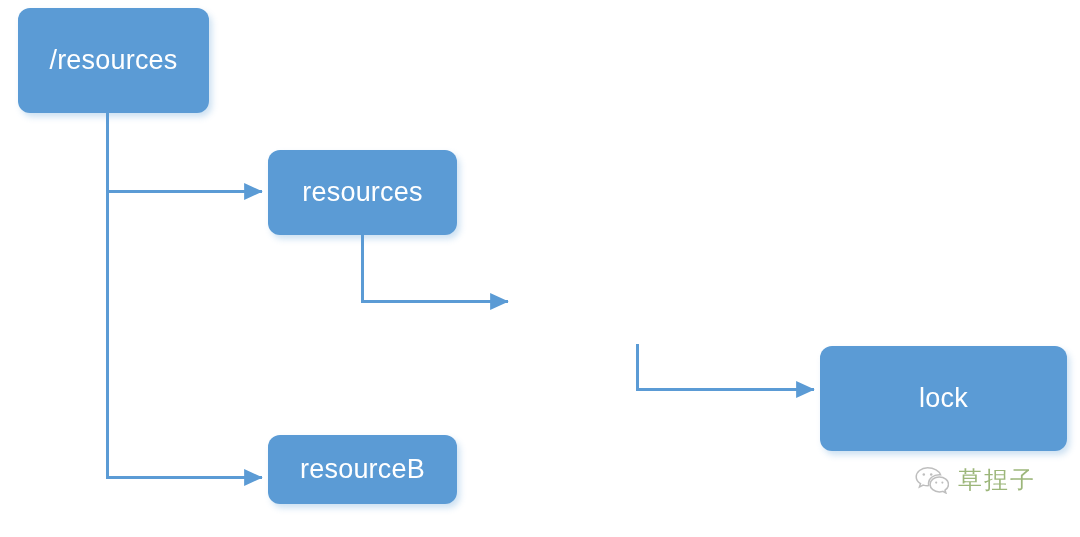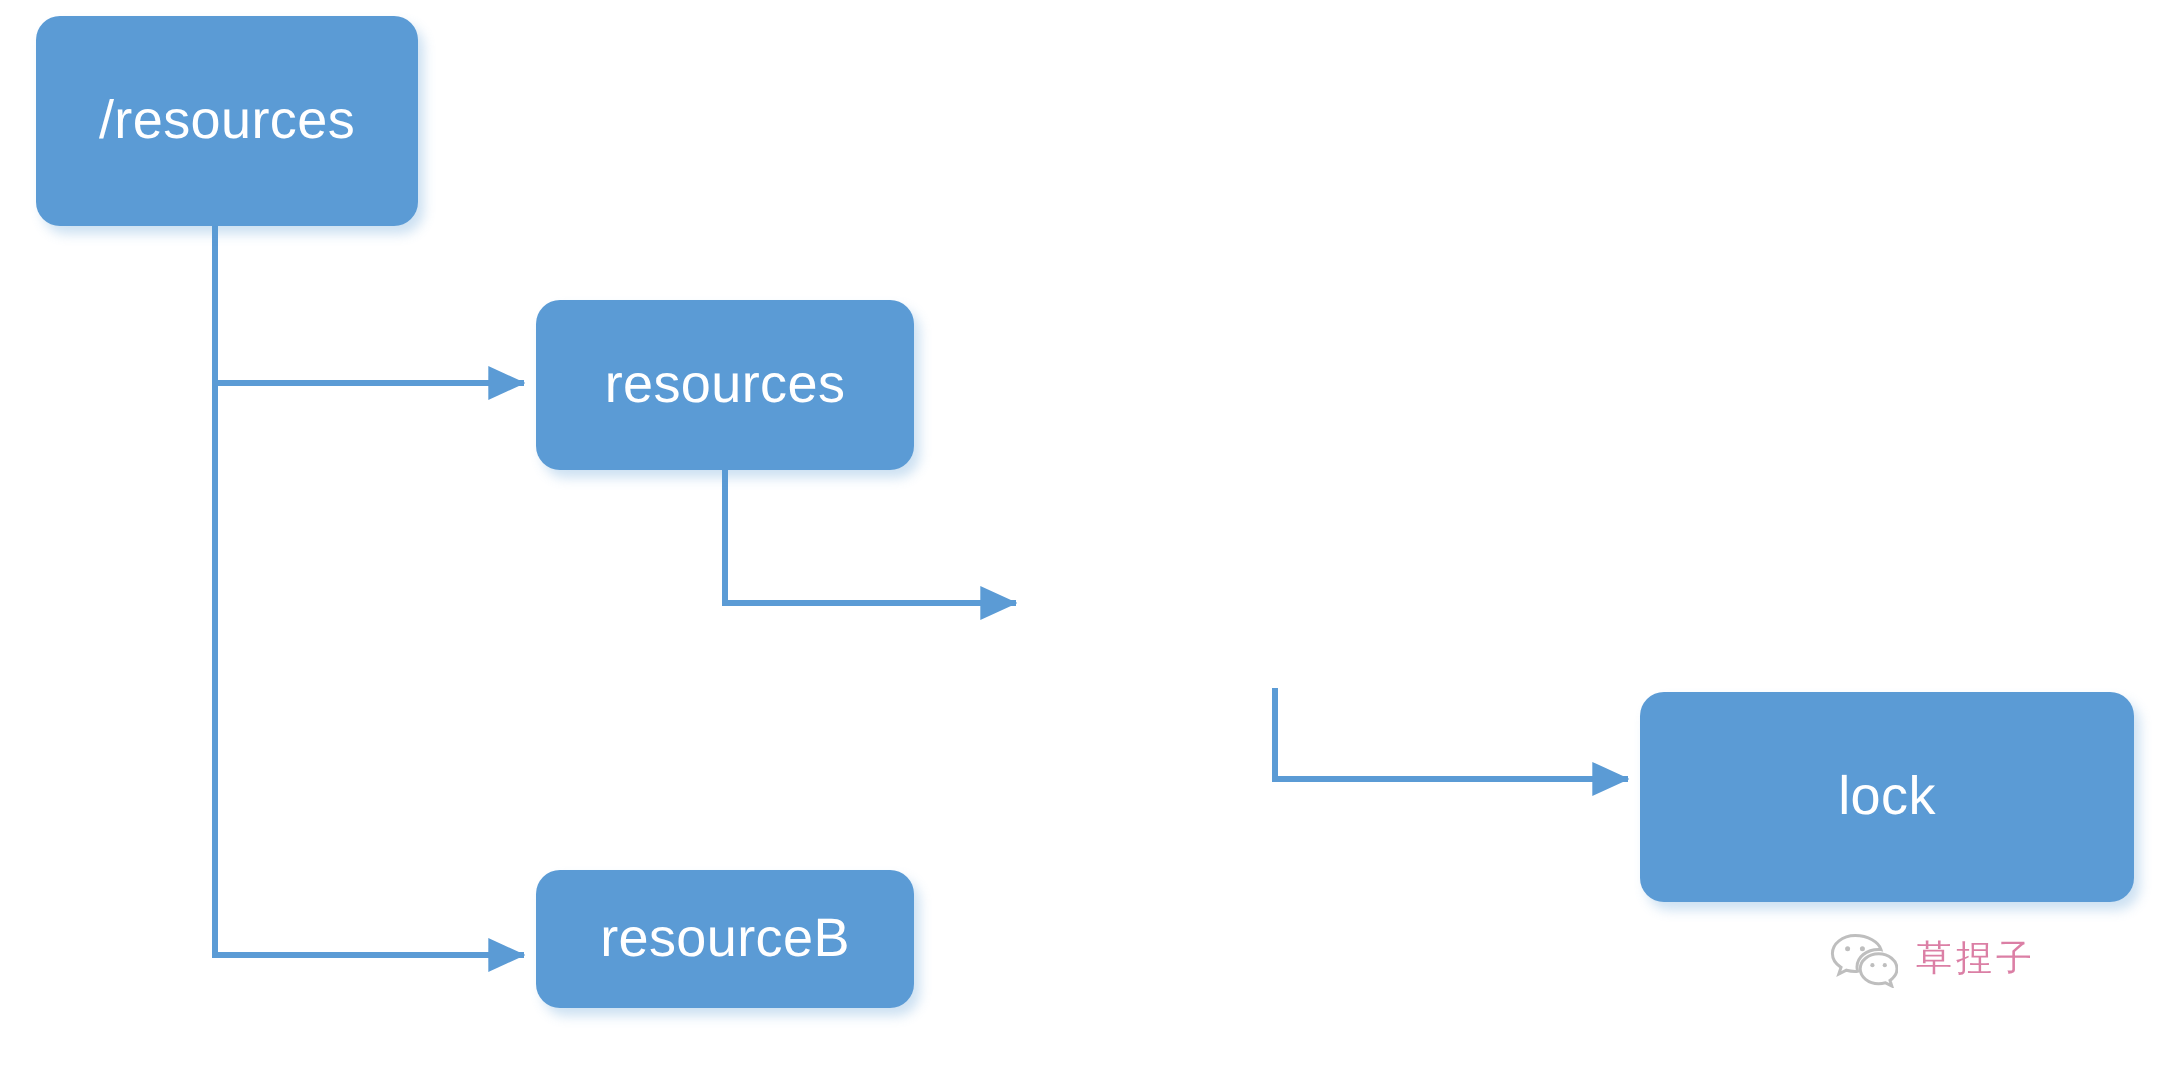--- a/index.html
+++ b/index.html
@@ -59,22 +59,22 @@
     left: 915px;
     top: 466px;
     display: flex;
     align-items: center;
     gap: 9px;
     opacity: 0.55;
     z-index: 3;
   }
   #watermark .wm-text {
     font-family: "DejaVu Sans", "Liberation Sans", sans-serif;
-    font-size: 18px;
-    color: #be185d;
+    font-size: 24px;
+    color: #4d7c0f;
     letter-spacing: 2px;
     line-height: 1;
     white-space: nowrap;
   }
   #watermark .wm-icon {
     width: 34px;
     height: 28px;
     display: block;
   }
 </style>

